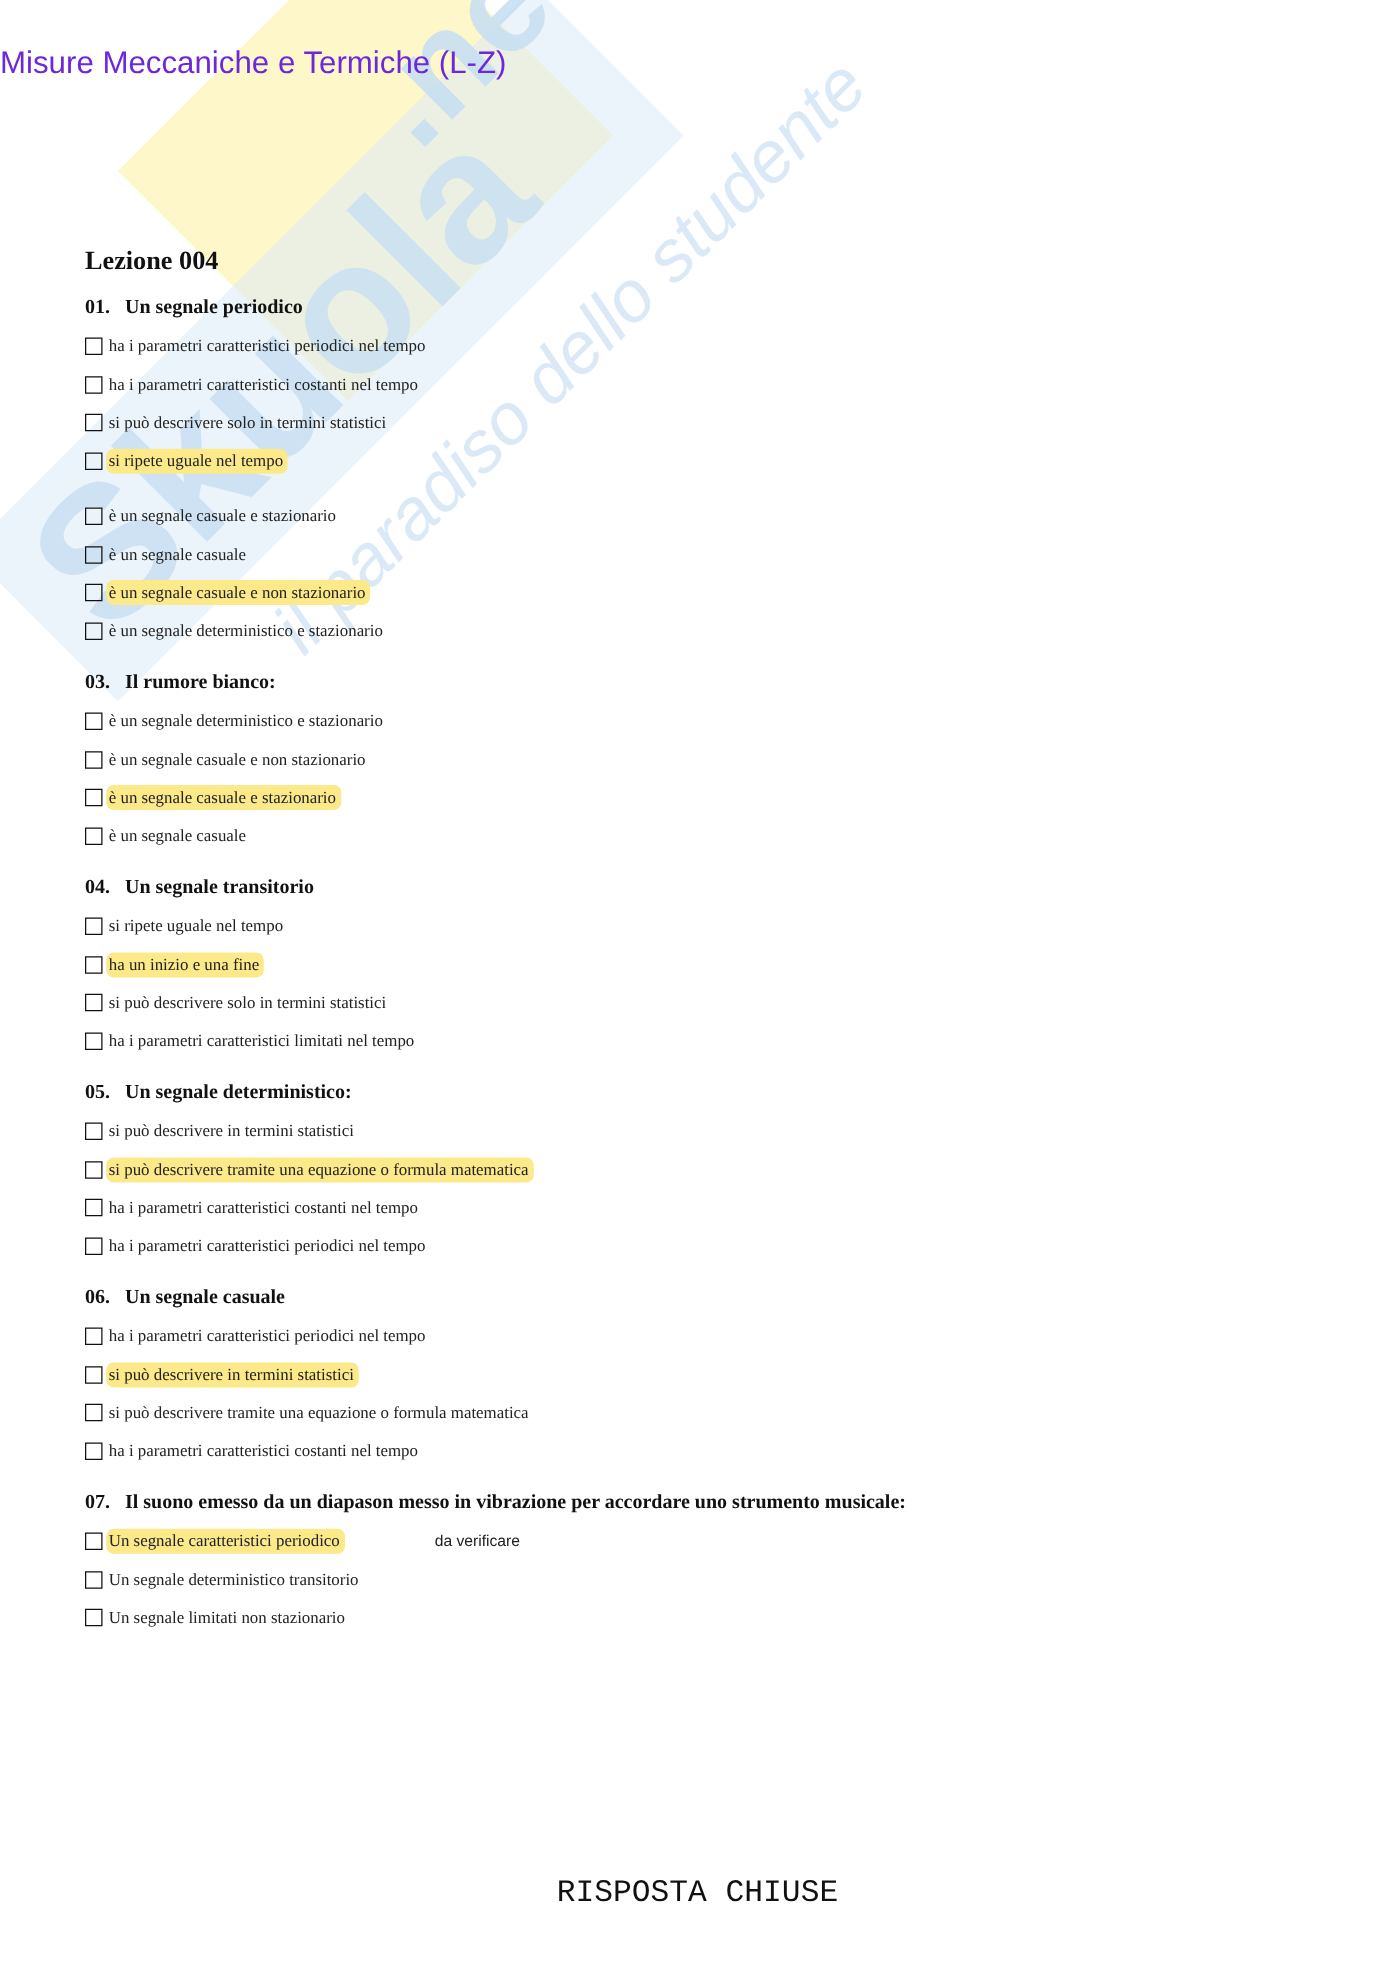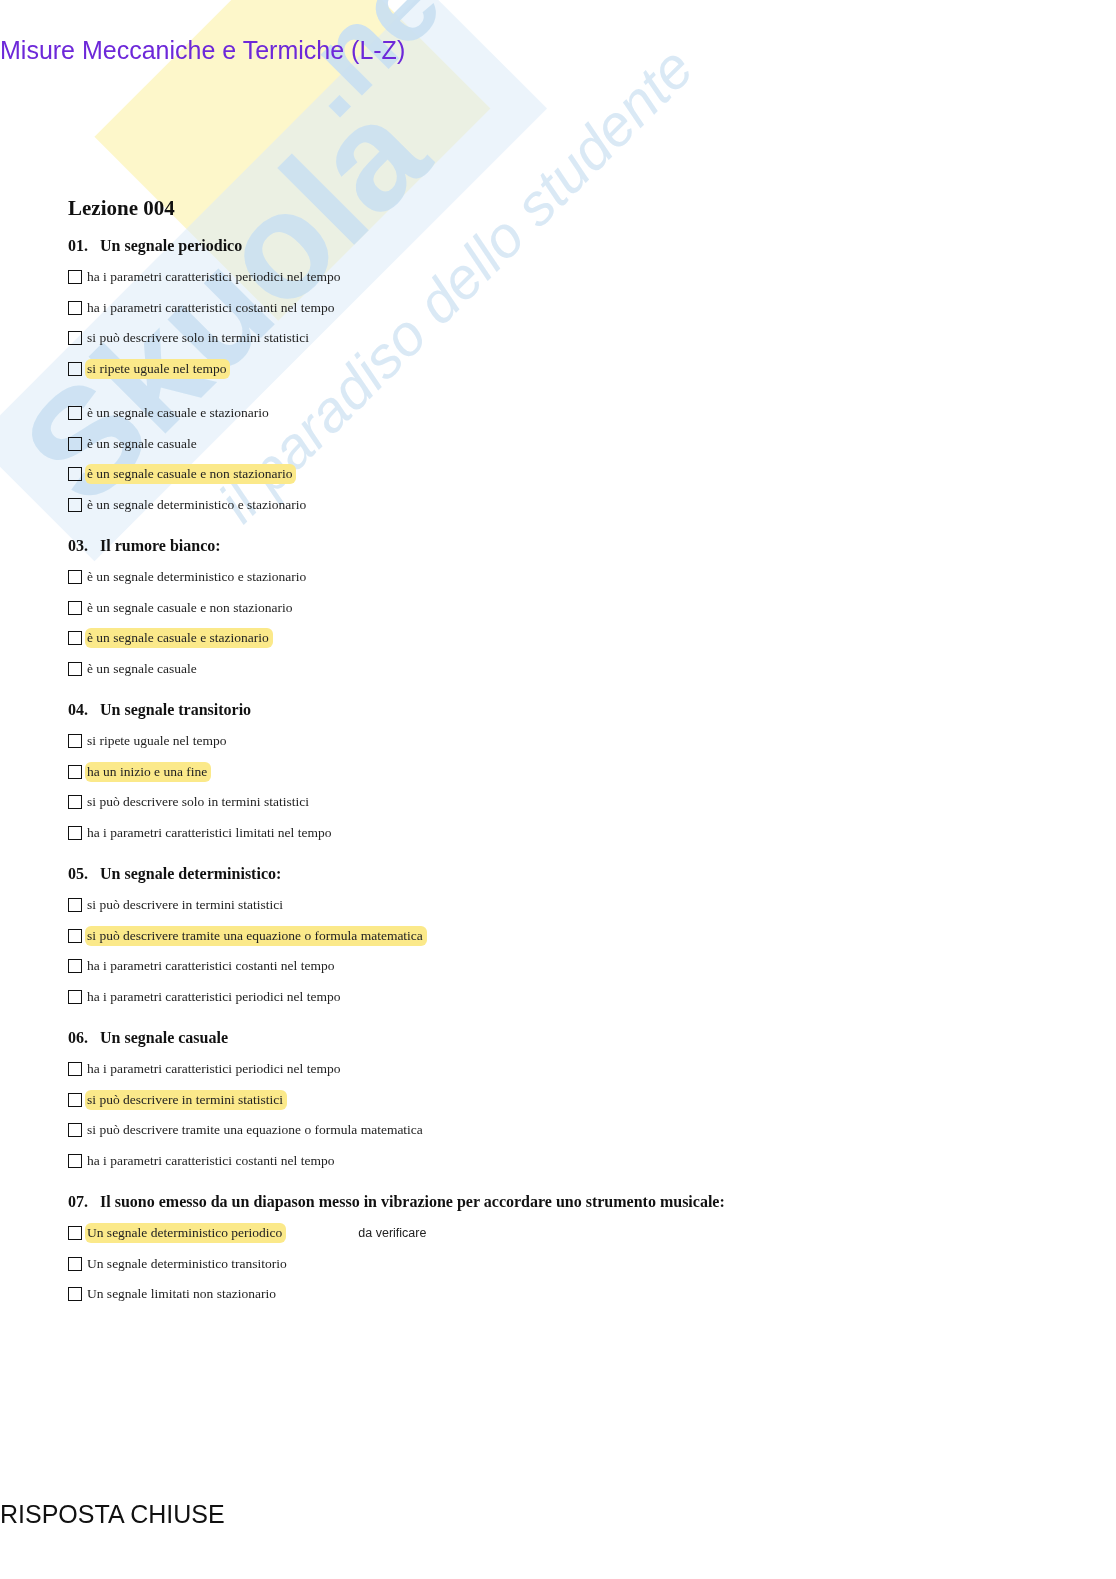--- a/index.html
+++ b/index.html
@@ -33,21 +33,22 @@
     font-family: Liberation Sans, sans-serif;
     font-size: 25px;
     color: #6d28d9;
     z-index: 2;
   }
   .footer-title {
     position: absolute;
     top: 1500px;
     left: 0;
     width: 1116px;
-    font-family: Liberation Sans, sans-serif;
+    text-align: center;
+    font-family: Liberation Mono, monospace;
     font-size: 25px;
     color: #111;
     z-index: 2;
   }
   .content {
     position: absolute;
     left: 68px;
     top: 178px;
     z-index: 2;
   }
@@ -257,21 +258,21 @@
       </div>
   </div>
 
   <div class="question">
     <div class="question-title">
       <span class="num">07.</span>
       <span>Il suono emesso da un diapason messo in vibrazione per accordare uno strumento musicale:</span>
     </div>
     <div class="option">
         <span class="checkbox"></span>
-        <span class="option-text correct">Un segnale deterministico periodico</span>
+        <span class="option-text correct">Un segnale caratteristici periodico</span>
         <span class="note">da verificare</span>
       </div>
     <div class="option">
         <span class="checkbox"></span>
         <span class="option-text">Un segnale deterministico transitorio</span>
       </div>
     <div class="option">
         <span class="checkbox"></span>
         <span class="option-text">Un segnale limitati non stazionario</span>
       </div>

